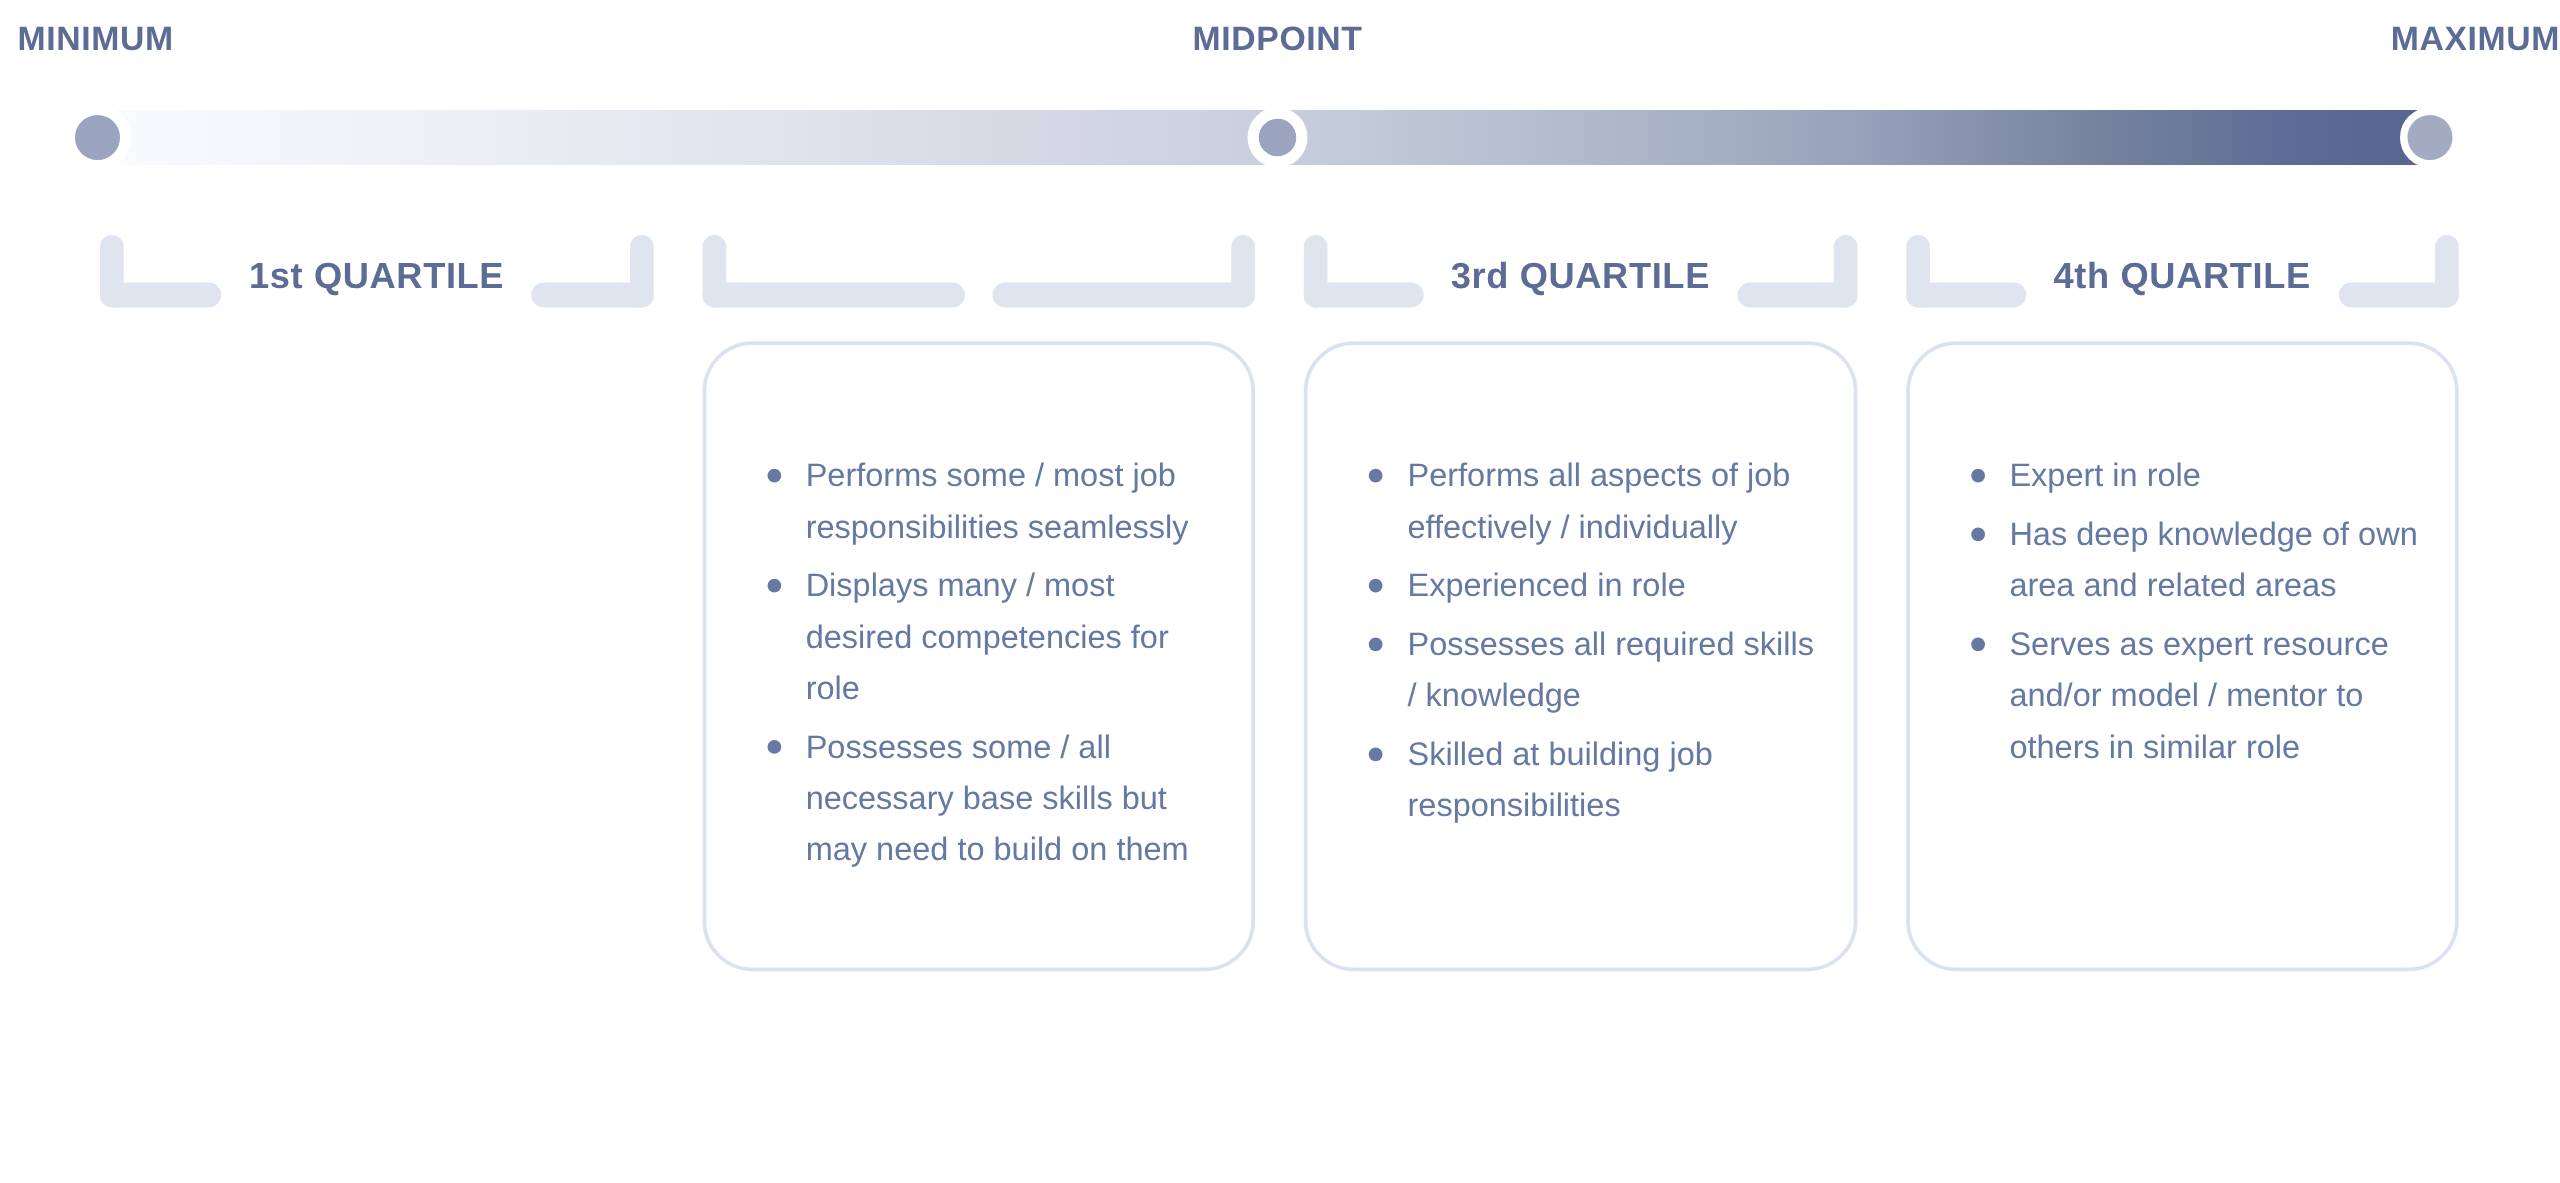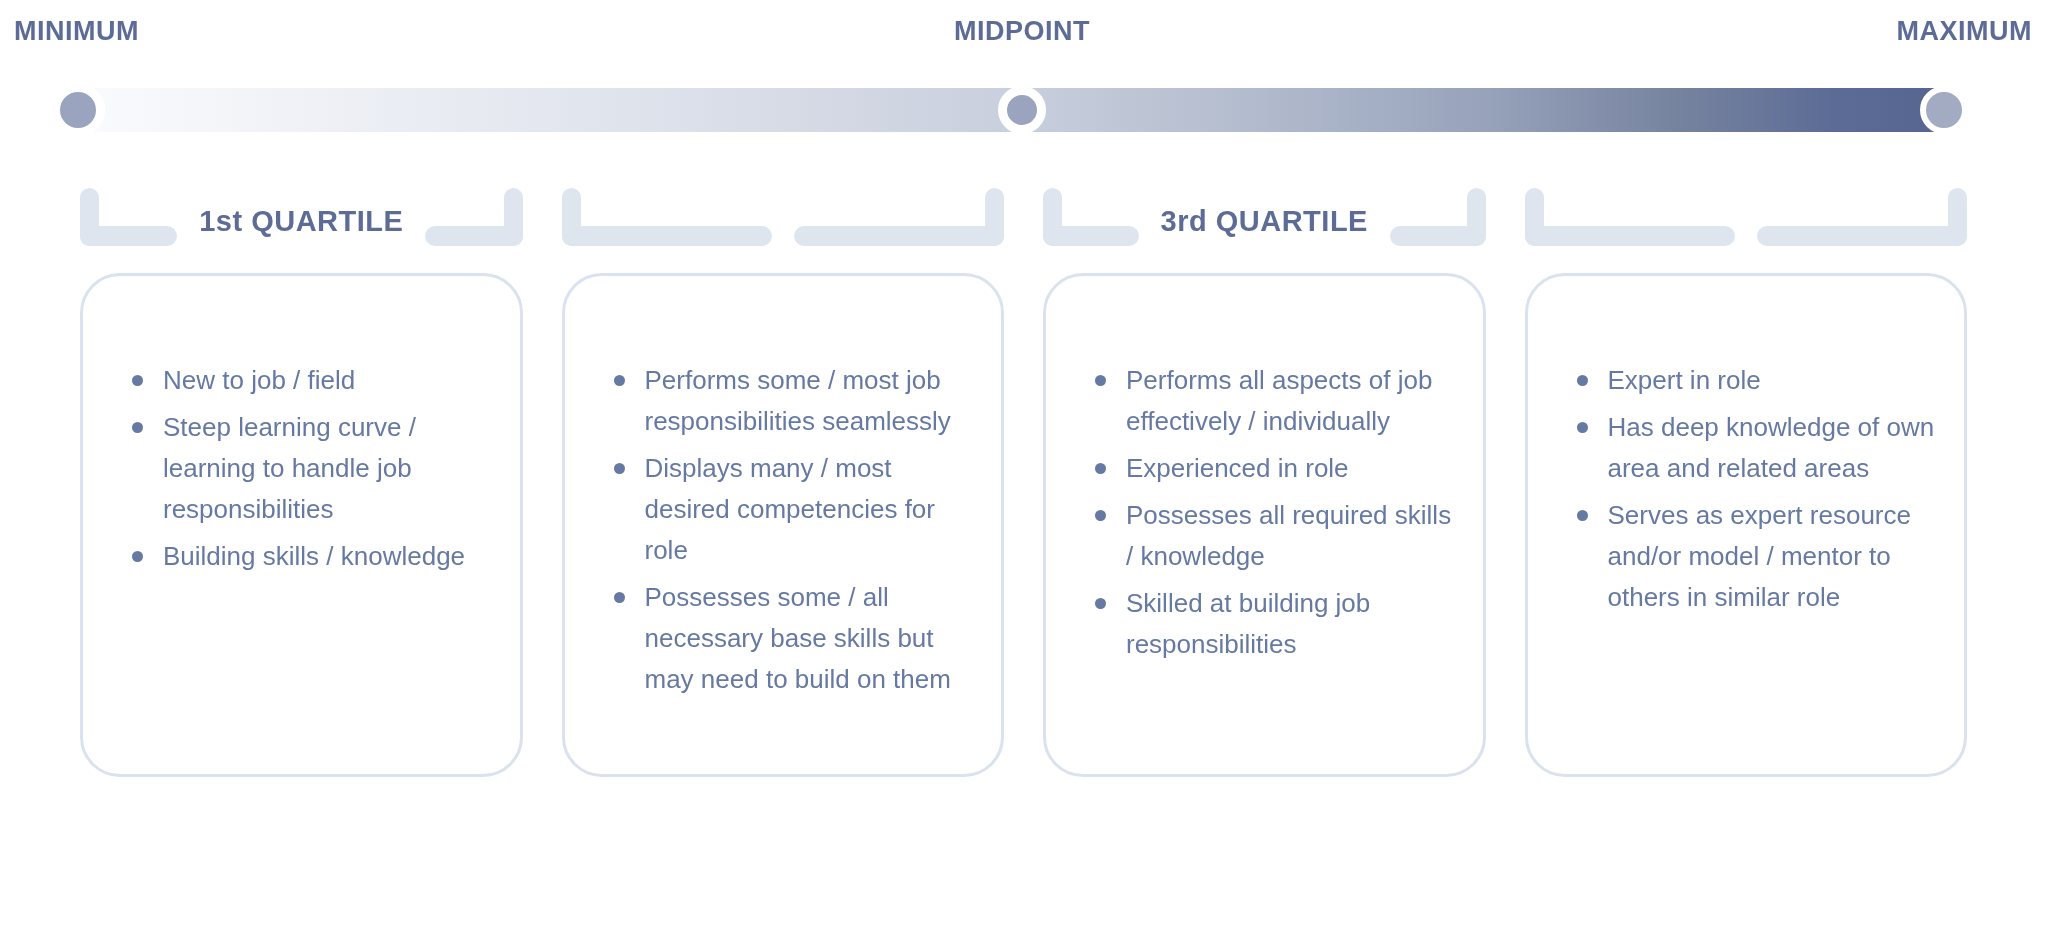--- a/index.html
+++ b/index.html
@@ -13,21 +13,21 @@
   
   .range-label{
     position:absolute;top:16px;
     font-size:27px;font-weight:bold;
     letter-spacing:0.5px;
     color:var(--heading,#5d6c96);
     white-space:nowrap;
   }
   .range-label.min{left:14px;}
   .range-label.mid{left:1022px;transform:translateX(-50%);text-align:center;}
-  .range-label.max{right:16px;}
+  .range-label.max{right:0;}
   
   .slider{
     position:absolute;left:60px;right:85px;top:88px;height:44px;
     border-radius:22px;
     background:linear-gradient(90deg,
       var(--bar-gradient-start,#fbfcfe) 0%,
       #f0f2f7 12%, #dfe3ec 30%, #c9cfdd 50%,
       #b2bbcd 63%, #97a2bb 75%, #76839f 85%,
       #5d6c96 93%, var(--bar-gradient-end,#55648e) 100%);
   }
@@ -120,27 +120,20 @@
         <div class="bracket left">
             <span class="vbar"></span>
             <span class="hbar"></span>
           </div>
         <div class="qtitle">1st QUARTILE</div>
         <div class="bracket right">
             <span class="vbar"></span>
             <span class="hbar"></span>
           </div>
       </div>
-      <div class="qcard">
-        <ul class="bullets">
-            <li>New to job / field</li>
-            <li>Steep learning curve / learning to handle job responsibilities</li>
-            <li>Building skills / knowledge</li>
-          </ul>
-      </div>
     </div>
 
     <div class="qcol">
       <div class="qheader">
         <div class="bracket left">
             <span class="vbar"></span>
             <span class="hbar"></span>
           </div>
         <div class="bracket right">
             <span class="vbar"></span>
@@ -177,20 +170,21 @@
           </ul>
       </div>
     </div>
 
     <div class="qcol">
       <div class="qheader">
         <div class="bracket left">
             <span class="vbar"></span>
             <span class="hbar"></span>
           </div>
+        <div class="qtitle">4th QUARTILE</div>
         <div class="bracket right">
             <span class="vbar"></span>
             <span class="hbar"></span>
           </div>
       </div>
       <div class="qcard">
         <ul class="bullets">
             <li>Expert in role</li>
             <li>Has deep knowledge of own area and related areas</li>
             <li>Serves as expert resource and/or model / mentor to others in similar role</li>

